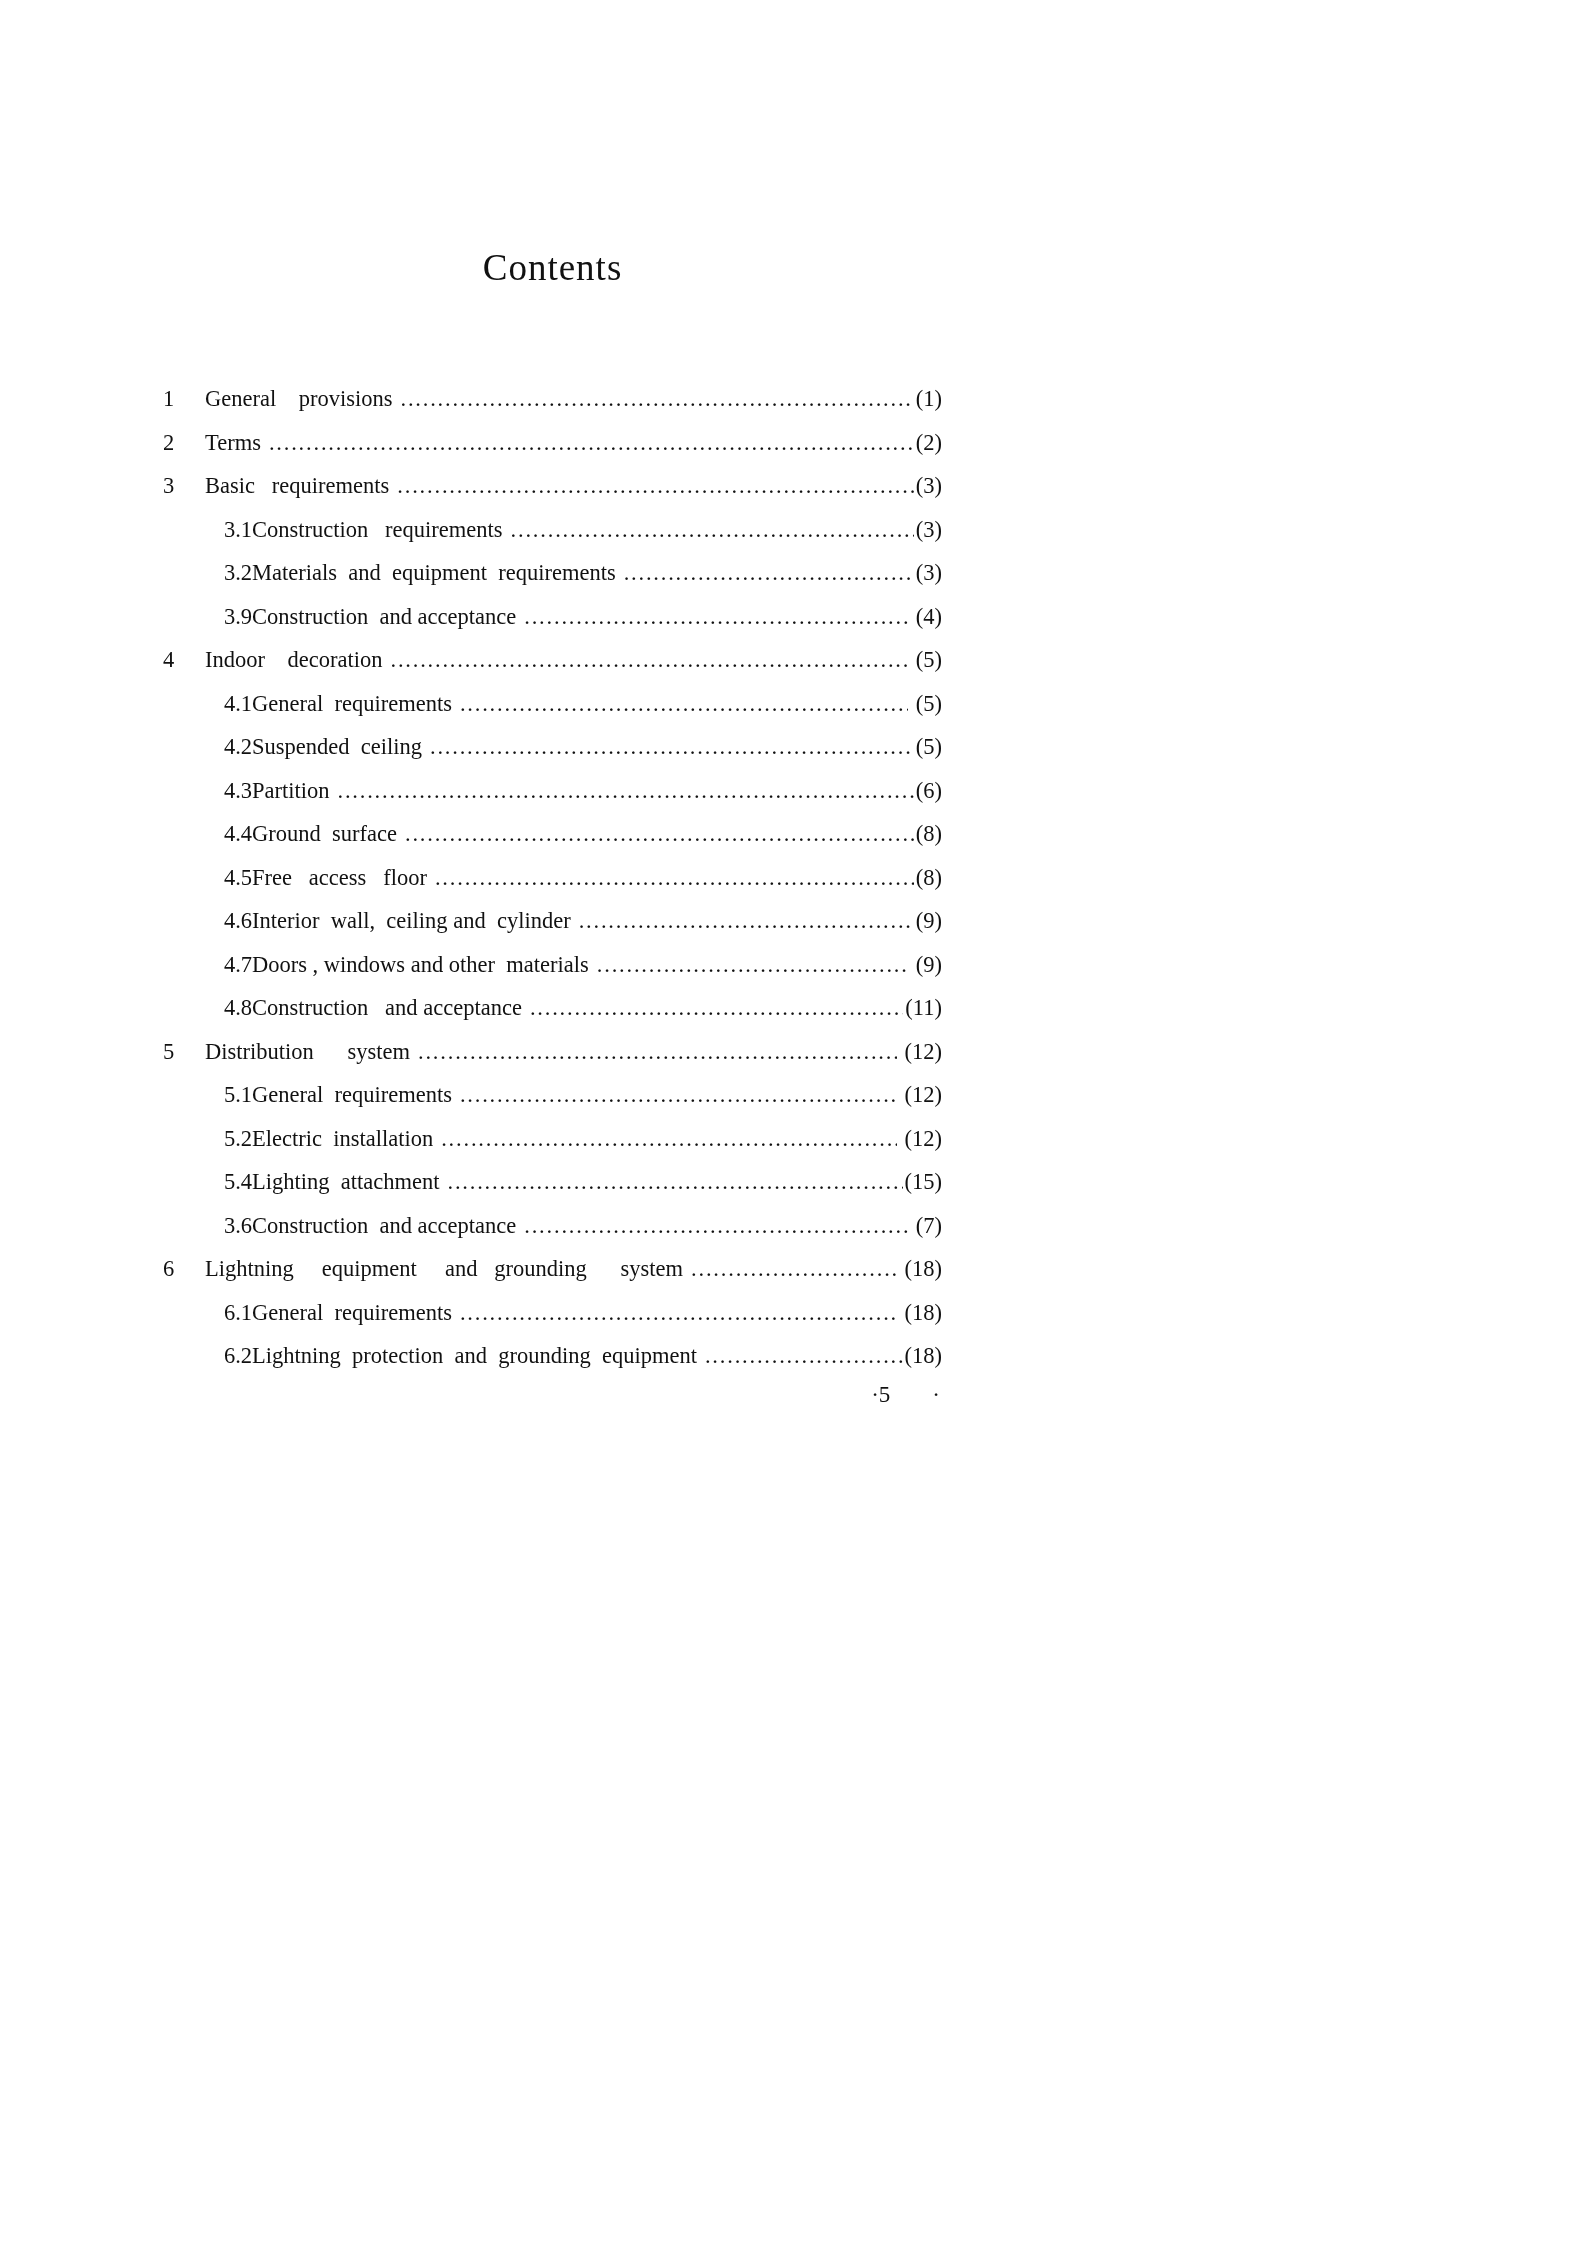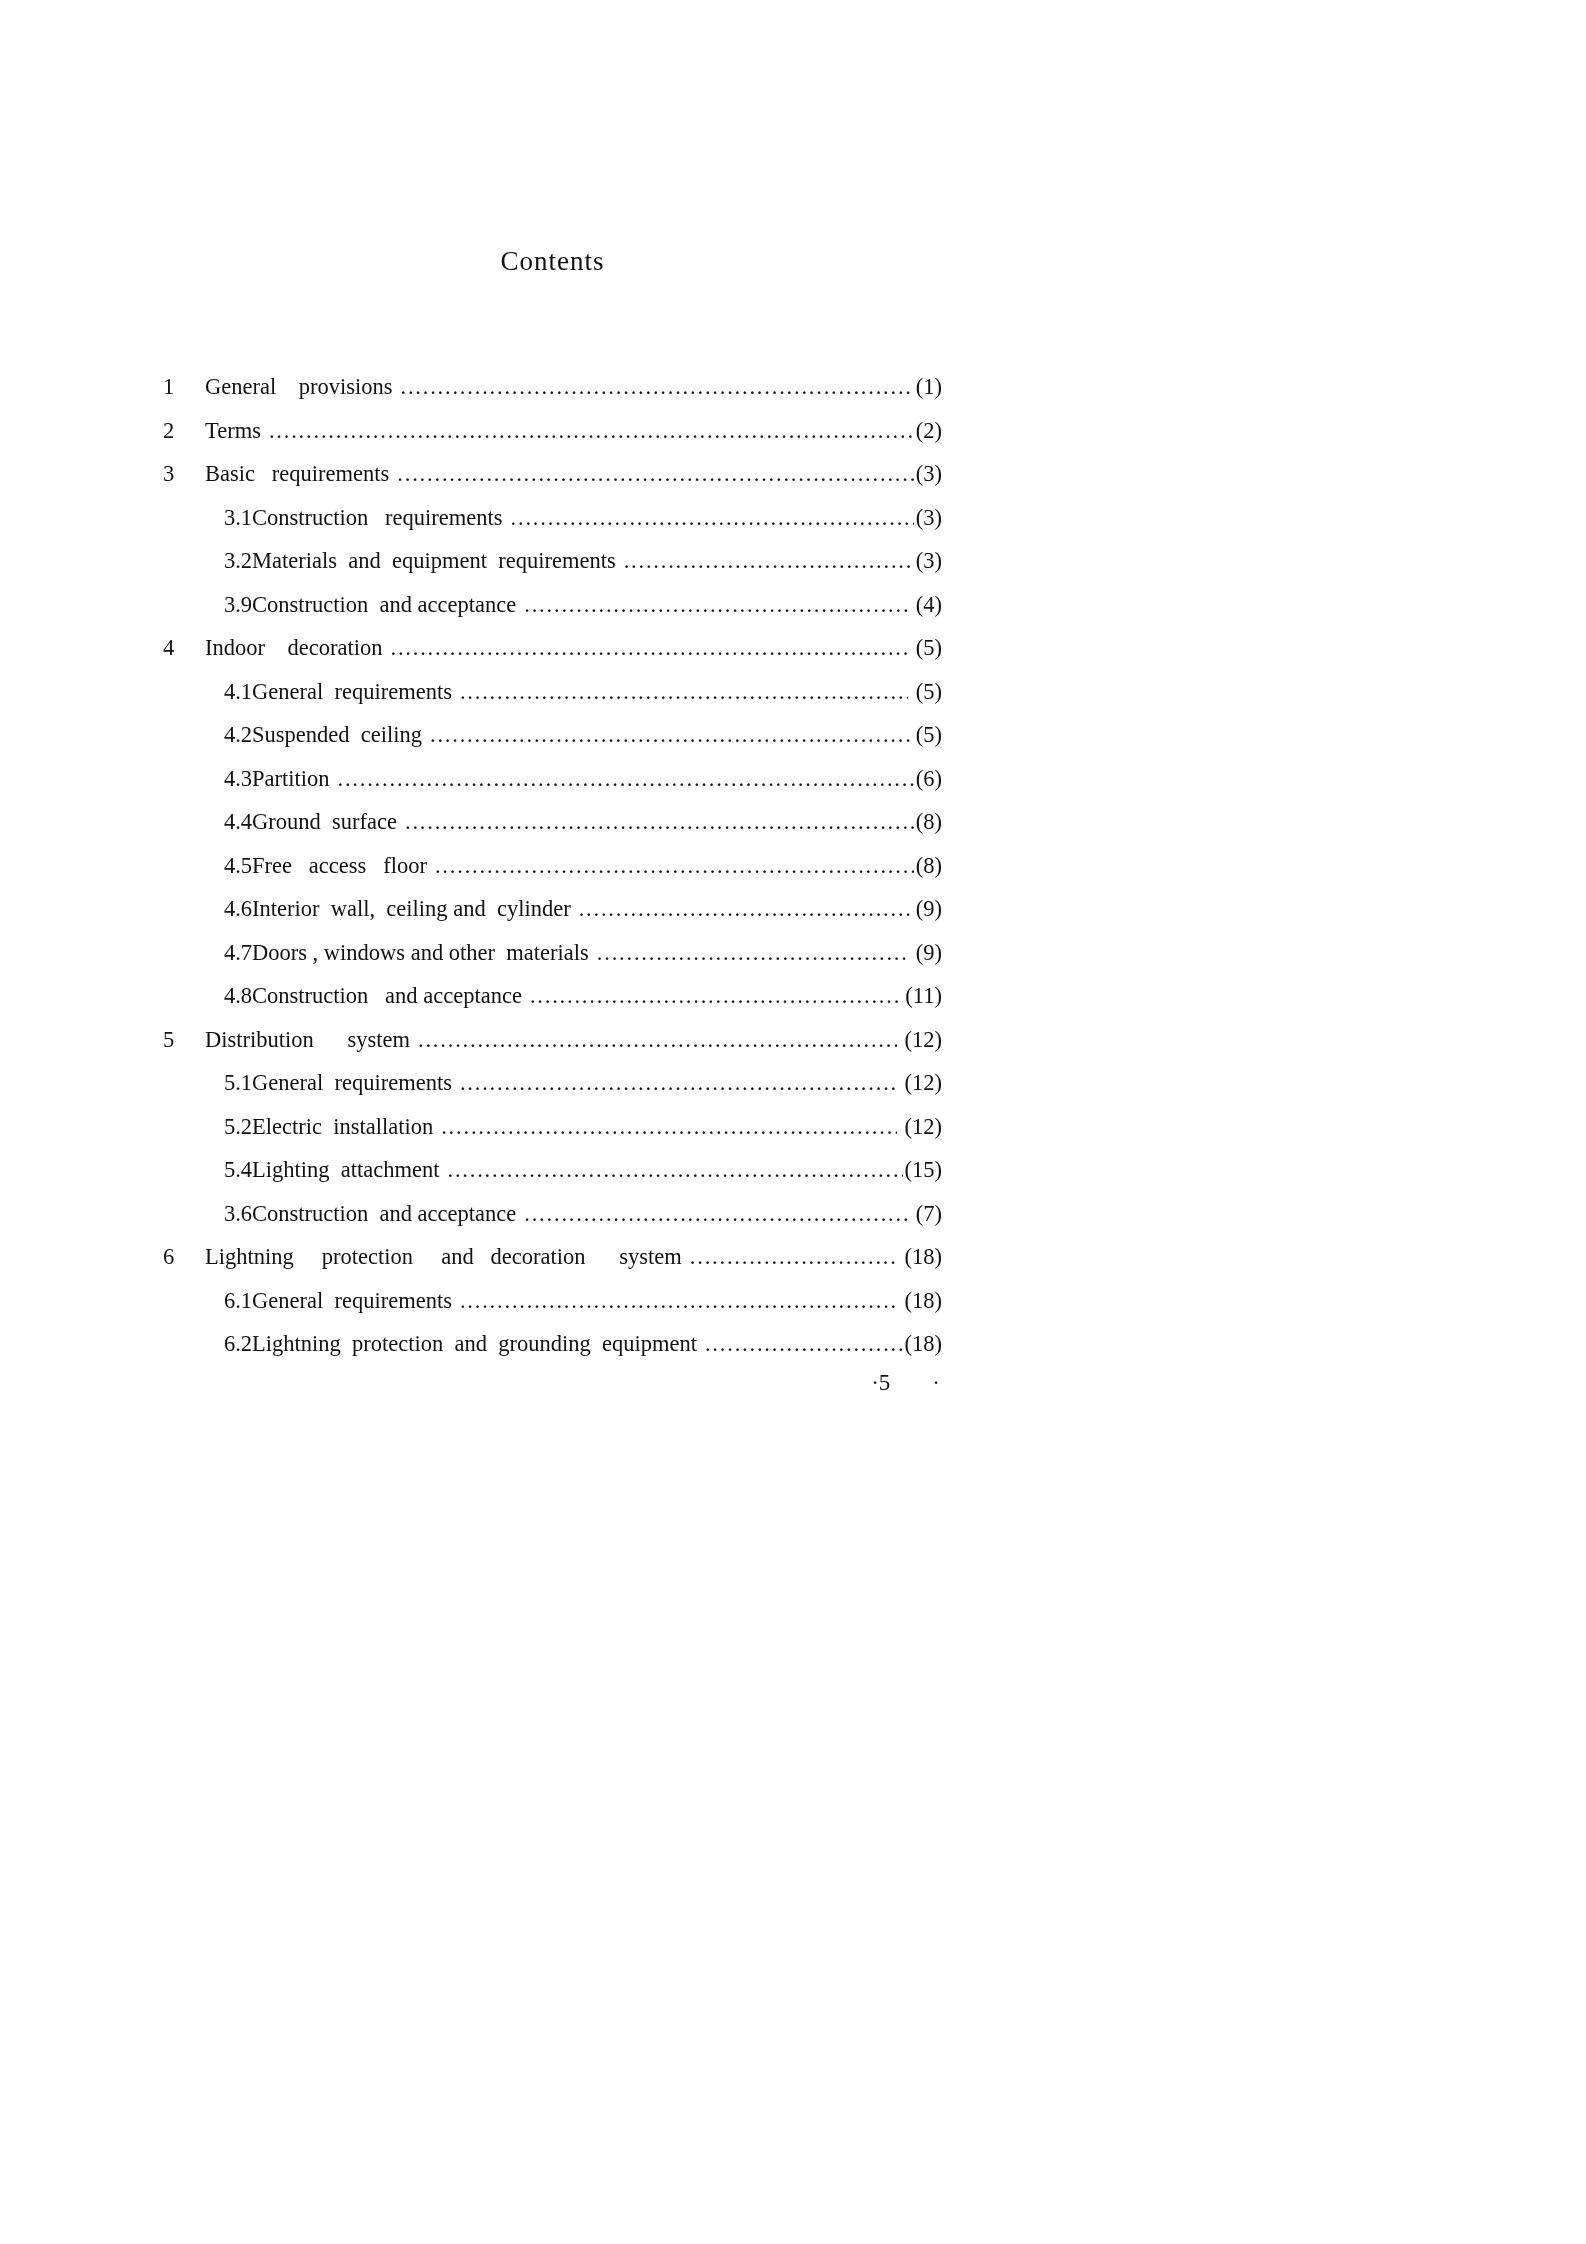--- a/index.html
+++ b/index.html
@@ -19,21 +19,21 @@
   .content {
     position: absolute;
     left: 163px;
     top: 0;
     width: 779px;
   }
   .title {
     margin: 0;
     padding-top: 246px;
     text-align: center;
-    font-size: 27px;
+    font-size: 37px;
     font-weight: 400;
     letter-spacing: 1px;
   }
   .toc {
     margin-top: 88px;
   }
   .toc-row {
     display: flex;
     align-items: baseline;
     height: 43.5px;
@@ -200,21 +200,21 @@
           <span class="pagenum">(15)</span>
         </div>
         <div class="toc-row level-2">
           <span class="num">3.6</span>
           <span class="label">Construction  and acceptance</span>
           <span class="dots"></span>
           <span class="pagenum"> (7)</span>
         </div>
         <div class="toc-row level-1">
           <span class="num">6</span>
-          <span class="label">Lightning     protection     and   decoration      system</span>
+          <span class="label">Lightning     equipment     and   grounding      system</span>
           <span class="dots"></span>
           <span class="pagenum"> (18)</span>
         </div>
         <div class="toc-row level-2">
           <span class="num">6.1</span>
           <span class="label">General  requirements</span>
           <span class="dots"></span>
           <span class="pagenum"> (18)</span>
         </div>
         <div class="toc-row level-2">

